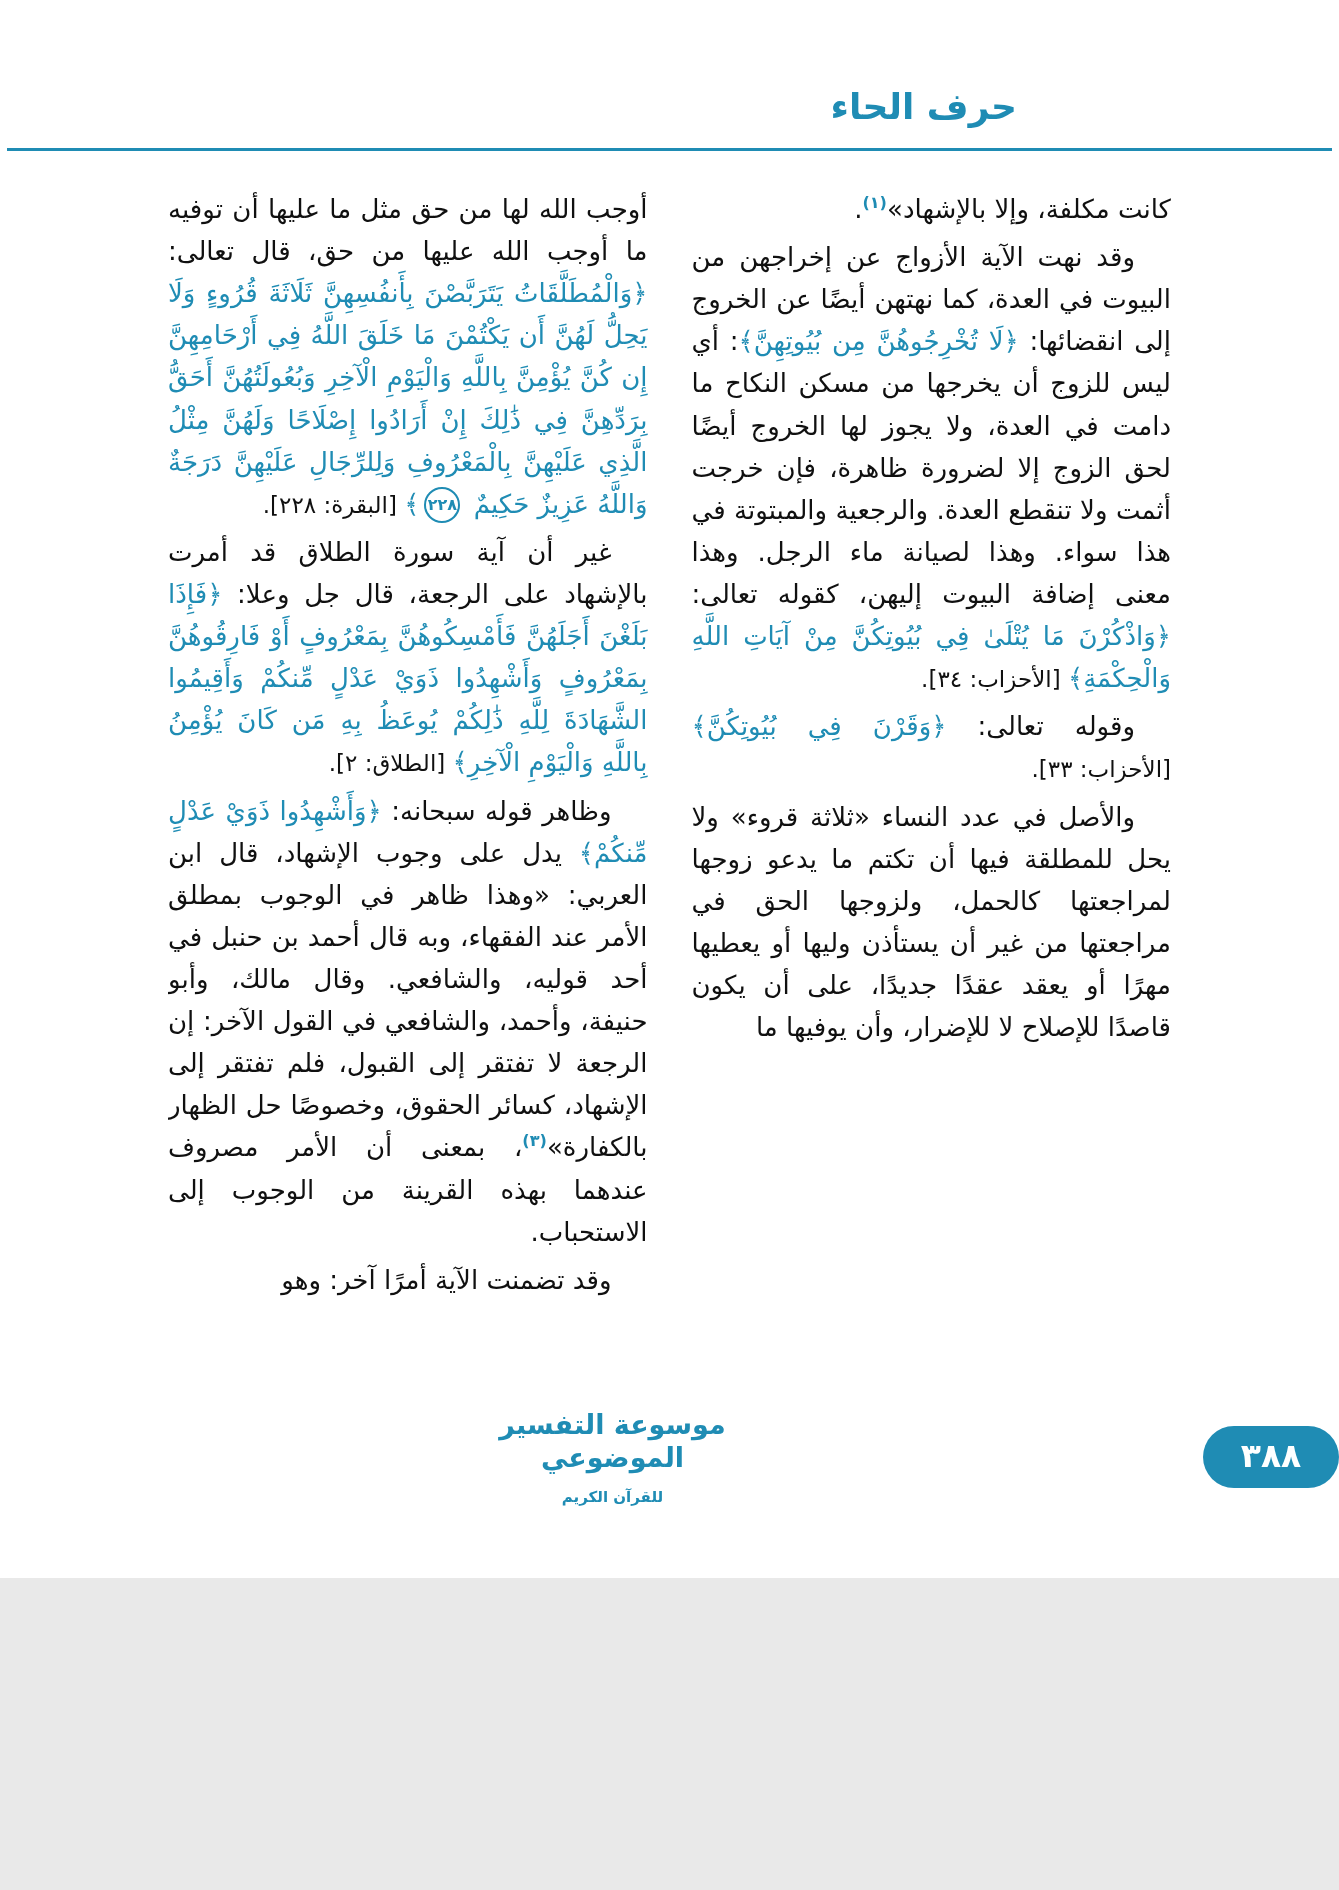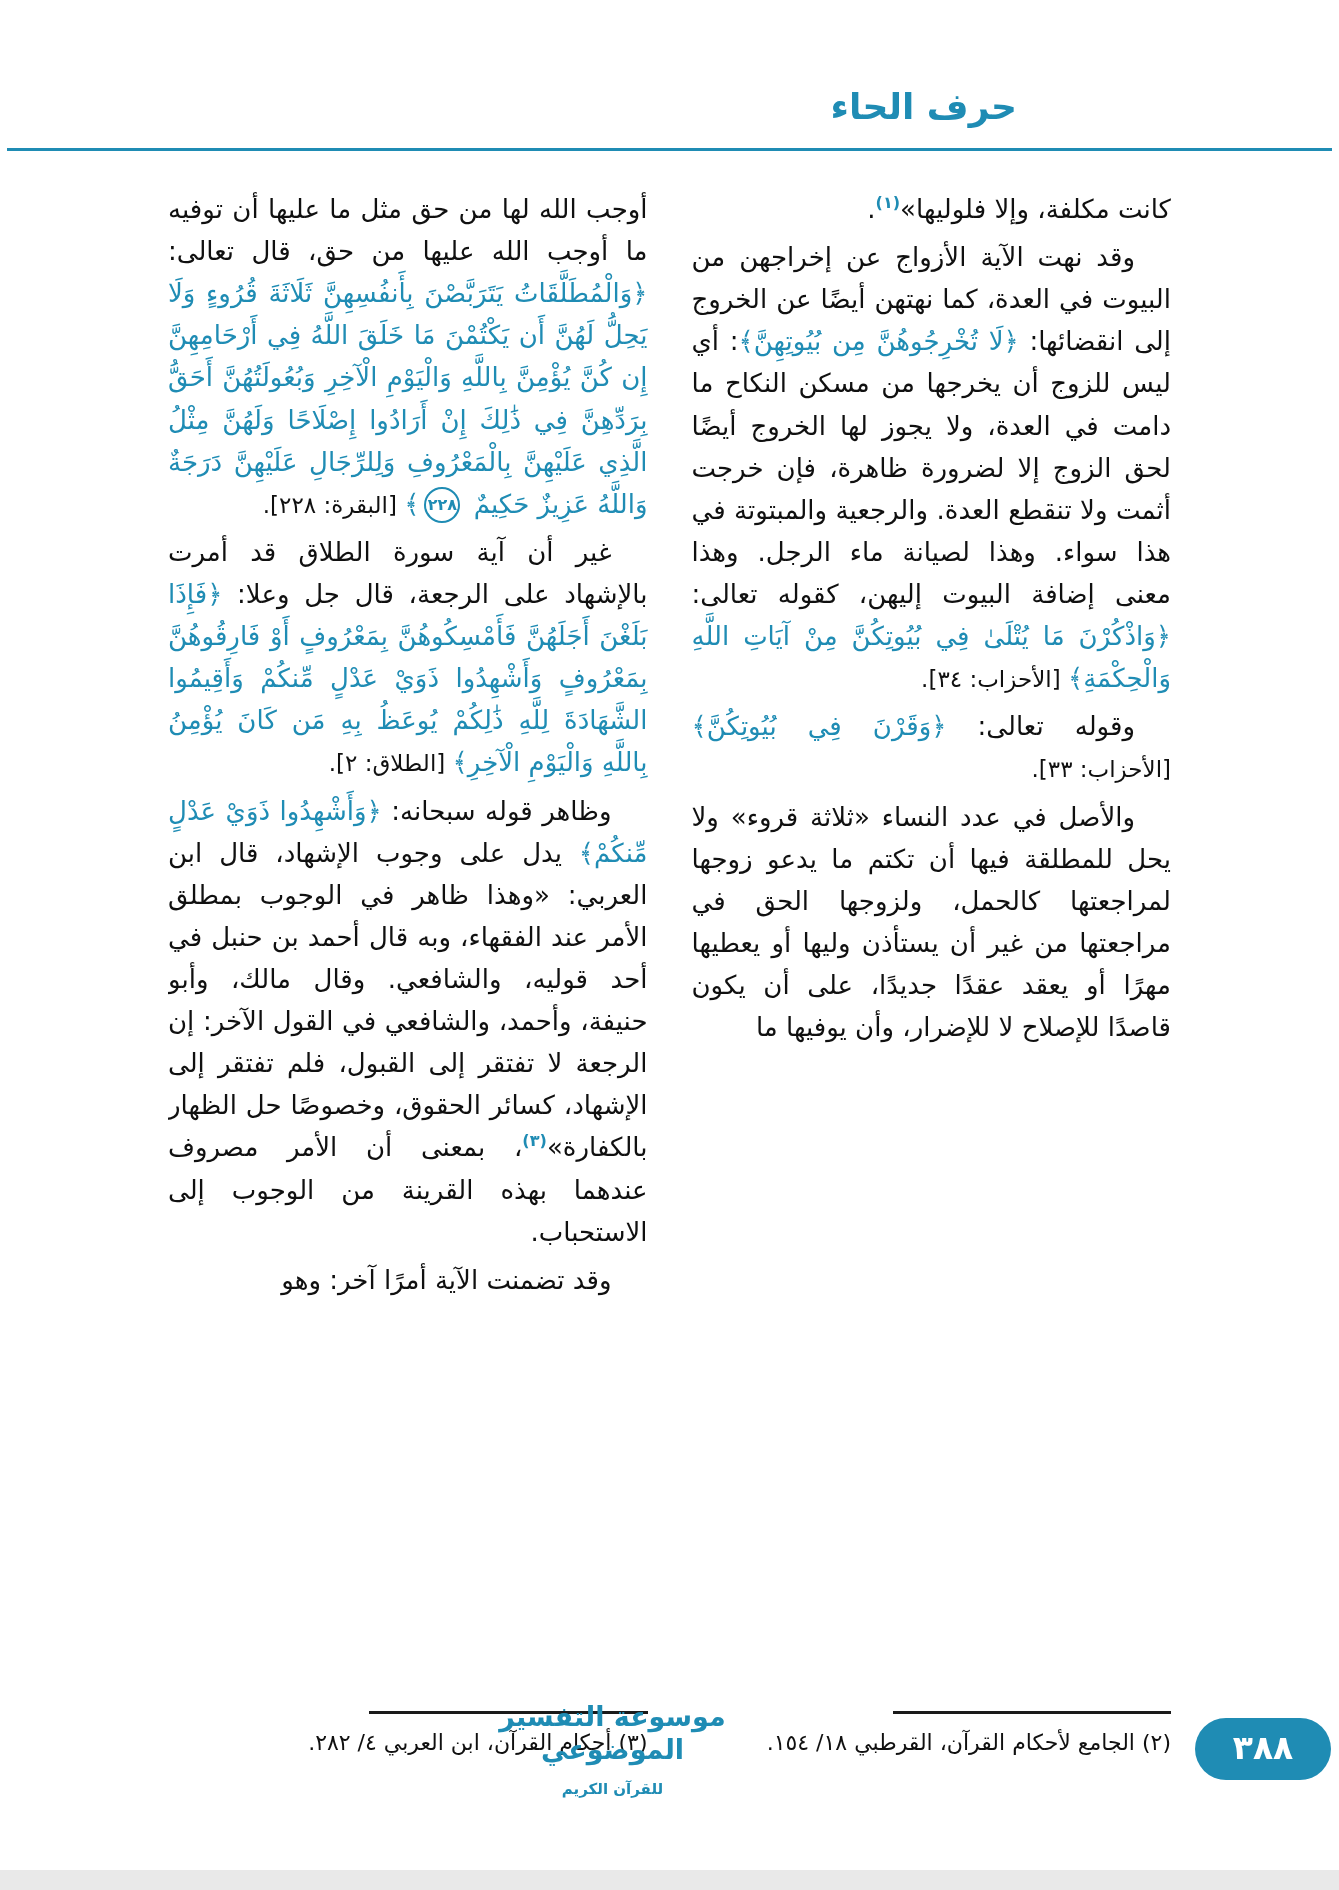--- a/index.html
+++ b/index.html
@@ -11,21 +11,21 @@
   *{box-sizing:border-box;}
   html,body{margin:0;padding:0;}
   body{
     width:1339px;height:1890px;
     background:#e9e9e9;
     font-family:"DejaVu Sans", sans-serif;
     direction:rtl;
   }
   .page{
     position:relative;
-    width:1339px;height:1870px;
+    width:1339px;height:1578px;
     background:var(--bg);
     overflow:hidden;
     color:var(--text);
   }
   
   .chapter-title{
     position:absolute;
     top:86px;right:322px;
     font-size:36px;
     font-weight:bold;
@@ -128,21 +128,21 @@
     line-height:1.25;
   }
   .logo-sub{
     font-size:15px;
     font-weight:bold;
     margin-top:13px;
     letter-spacing:2px;
   }
   .page-pill{
     position:absolute;
-    bottom:90px;right:8px;
+    bottom:90px;right:0;
     width:136px;height:62px;
     background:var(--accent);
     border-radius:31px;
     color:#ffffff;
     font-size:33px;
     font-weight:bold;
     text-align:center;
     line-height:60px;
   }
 </style>
@@ -152,21 +152,21 @@
 <div class="page">
 
   <div class="chapter-title">حرف الحاء</div>
 
   <div class="header-rule"></div>
 
   <div class="content">
 
     <div class="col">
       <div class="paras">
-          <p class="para"><span class="t">كانت مكلفة، وإلا فلوليها»</span><span class="fnref">(١)</span><span class="t">.</span></p>
+          <p class="para"><span class="t">كانت مكلفة، وإلا بالإشهاد»</span><span class="fnref">(١)</span><span class="t">.</span></p>
           <p class="para indent"><span class="t">وقد نهت الآية الأزواج عن إخراجهن من البيوت في العدة، كما نهتهن أيضًا عن الخروج إلى انقضائها: </span><span class="quran">﴿لَا تُخْرِجُوهُنَّ مِن بُيُوتِهِنَّ﴾</span><span class="t">: أي ليس للزوج أن يخرجها من مسكن النكاح ما دامت في العدة، ولا يجوز لها الخروج أيضًا لحق الزوج إلا لضرورة ظاهرة، فإن خرجت أثمت ولا تنقطع العدة. والرجعية والمبتوتة في هذا سواء. وهذا لصيانة ماء الرجل. وهذا معنى إضافة البيوت إليهن، كقوله تعالى: </span><span class="quran">﴿وَاذْكُرْنَ مَا يُتْلَىٰ فِي بُيُوتِكُنَّ مِنْ آيَاتِ اللَّهِ وَالْحِكْمَةِ﴾</span><span class="vref"> [الأحزاب: ٣٤].</span></p>
           <p class="para indent"><span class="t">وقوله تعالى: </span><span class="quran">﴿وَقَرْنَ فِي بُيُوتِكُنَّ﴾</span><span class="vref"> [الأحزاب: ٣٣].</span></p>
           <p class="para indent"><span class="t">والأصل في عدد النساء «ثلاثة قروء» ولا يحل للمطلقة فيها أن تكتم ما يدعو زوجها لمراجعتها كالحمل، ولزوجها الحق في مراجعتها من غير أن يستأذن وليها أو يعطيها مهرًا أو يعقد عقدًا جديدًا، على أن يكون قاصدًا للإصلاح لا للإضرار، وأن يوفيها ما</span></p>
         </div>
       <div class="footnotes">
         <div class="fn-rule"></div>
         <div class="fn-list">
             <div class="footnote"><span class="fn-num">(٢)</span><span class="fn-text">&nbsp;الجامع لأحكام القرآن، القرطبي ١٨/ ١٥٤.</span></div>
           </div>
       </div>

